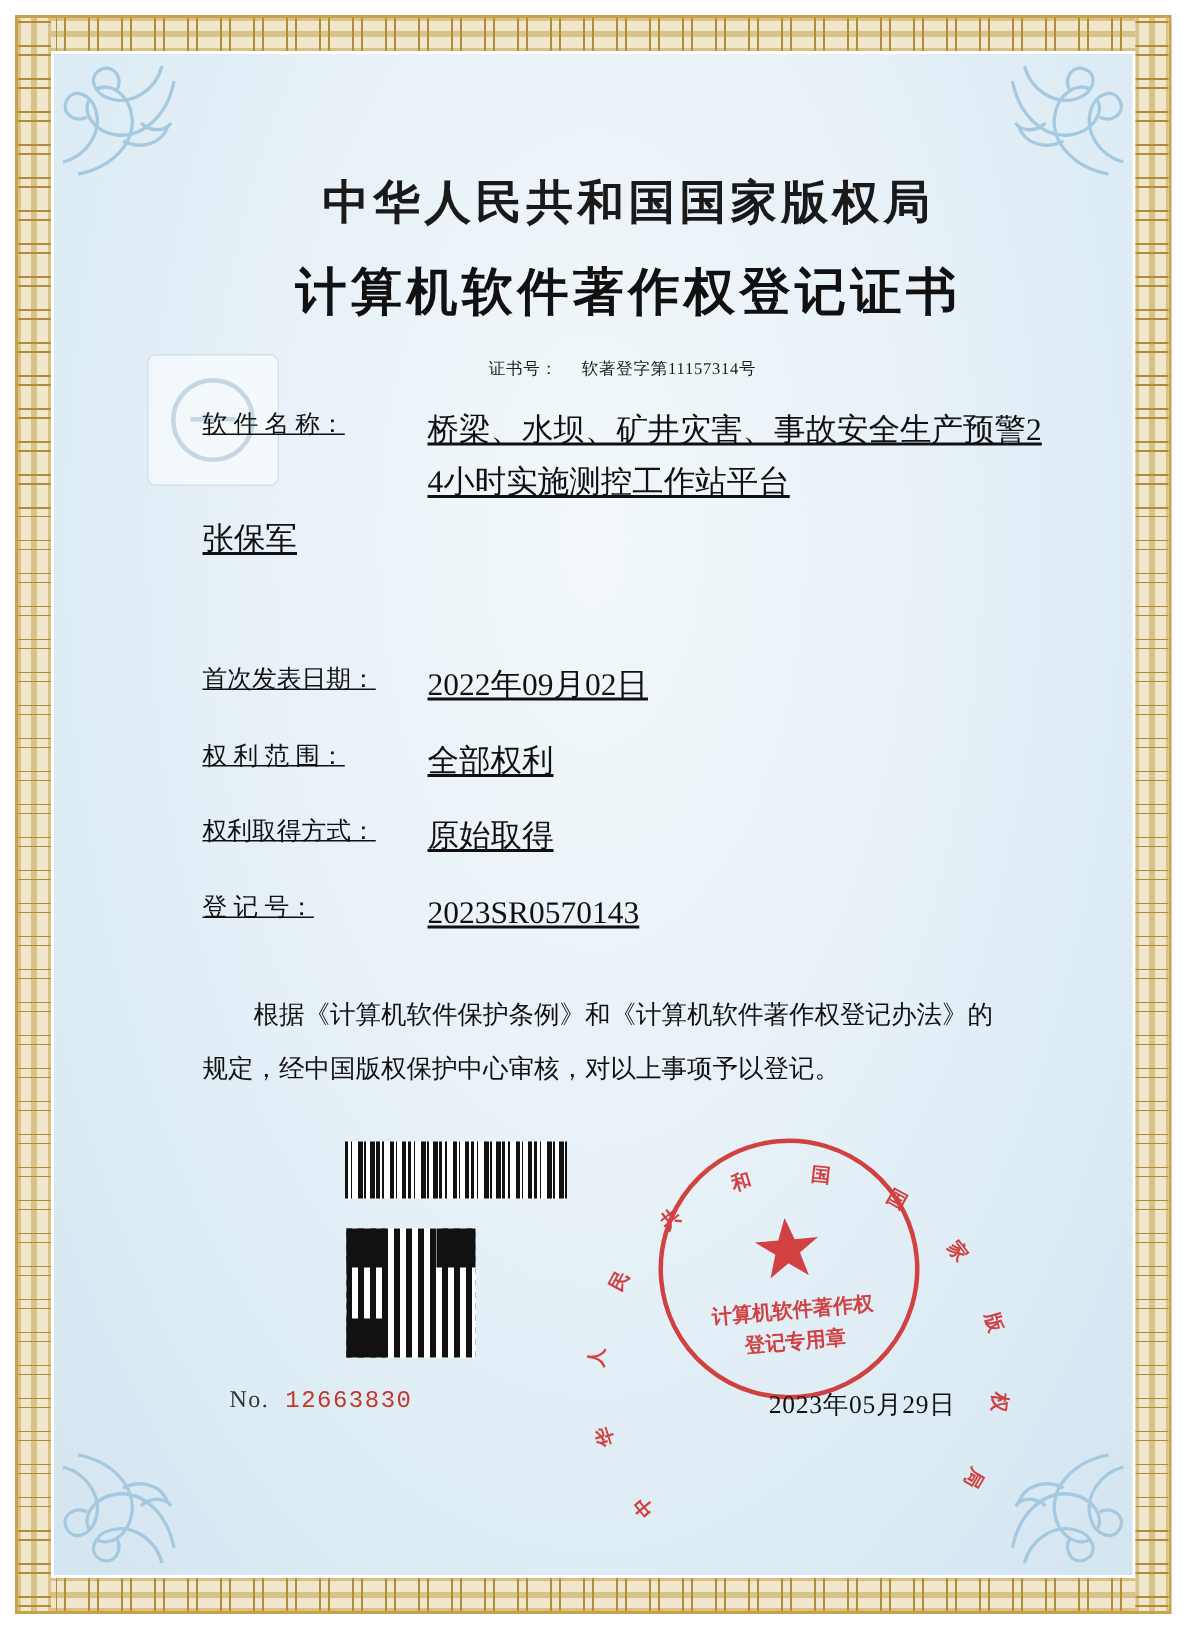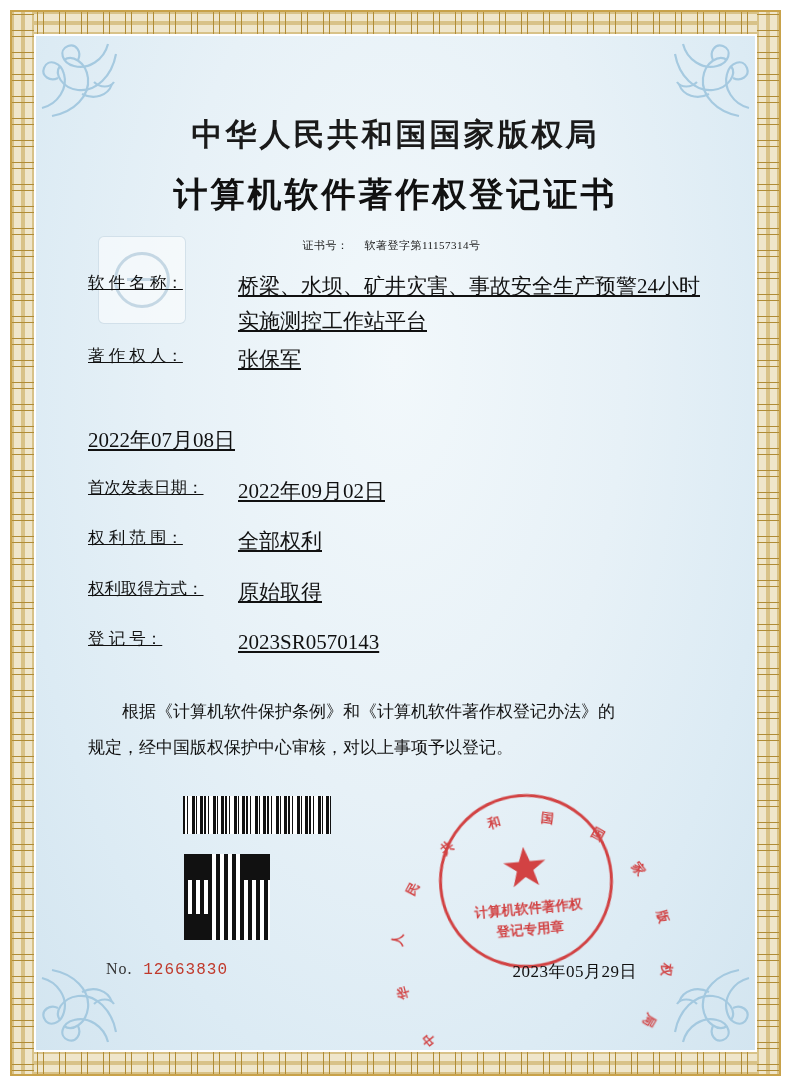--- a/index.html
+++ b/index.html
@@ -92,20 +92,21 @@
   .page {
     position: absolute;
     left: 36px;
     top: 36px;
     right: 36px;
     bottom: 36px;
     background:
       radial-gradient(ellipse at 50% 32%, #f2f8fb 0%, #e7f1f7 45%, #dcebf4 75%, #d3e5f0 100%);
     box-sizing: border-box;
     overflow: hidden;
+    padding-left: 47px;
   }
 
   
   .flourish {
     position: absolute;
     width: 120px;
     height: 110px;
     color: #9cc4dd;
     opacity: .85;
     pointer-events: none;
@@ -401,28 +402,26 @@
       <div class="fields">
 
         <div class="frow">
           <div class="flabel">软 件 名 称：</div>
           <div class="fvalue">
             <span>桥梁、水坝、矿井灾害、事故安全生产预警24小时实施测控工作站平台</span>
           </div>
         </div>
 
         <div class="frow">
-          <div class="flabel">著 作 权 人：</div>
           <div class="fvalue">张保军</div>
         </div>
 
         <div class="gap-lg"></div>
 
         <div class="frow dated">
-          <div class="fvalue">2022年07月08日</div>
         </div>
 
         <div class="frow dated">
           <div class="flabel">首次发表日期：</div>
           <div class="fvalue">2022年09月02日</div>
         </div>
 
         <div class="frow dated">
           <div class="flabel">权 利 范 围：</div>
           <div class="fvalue">全部权利</div>

